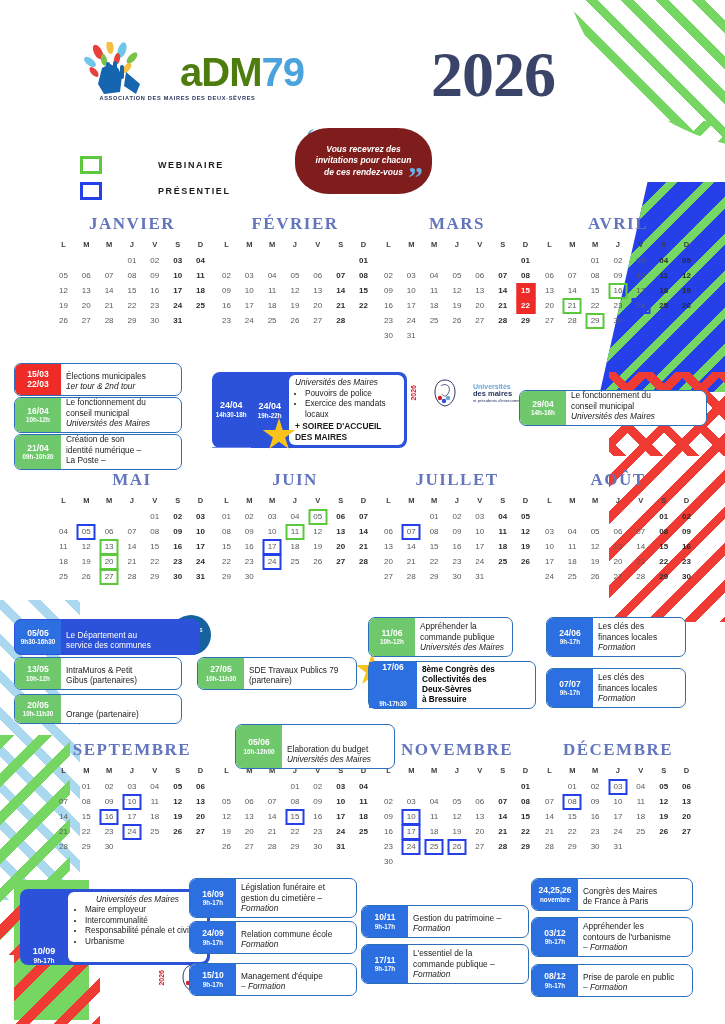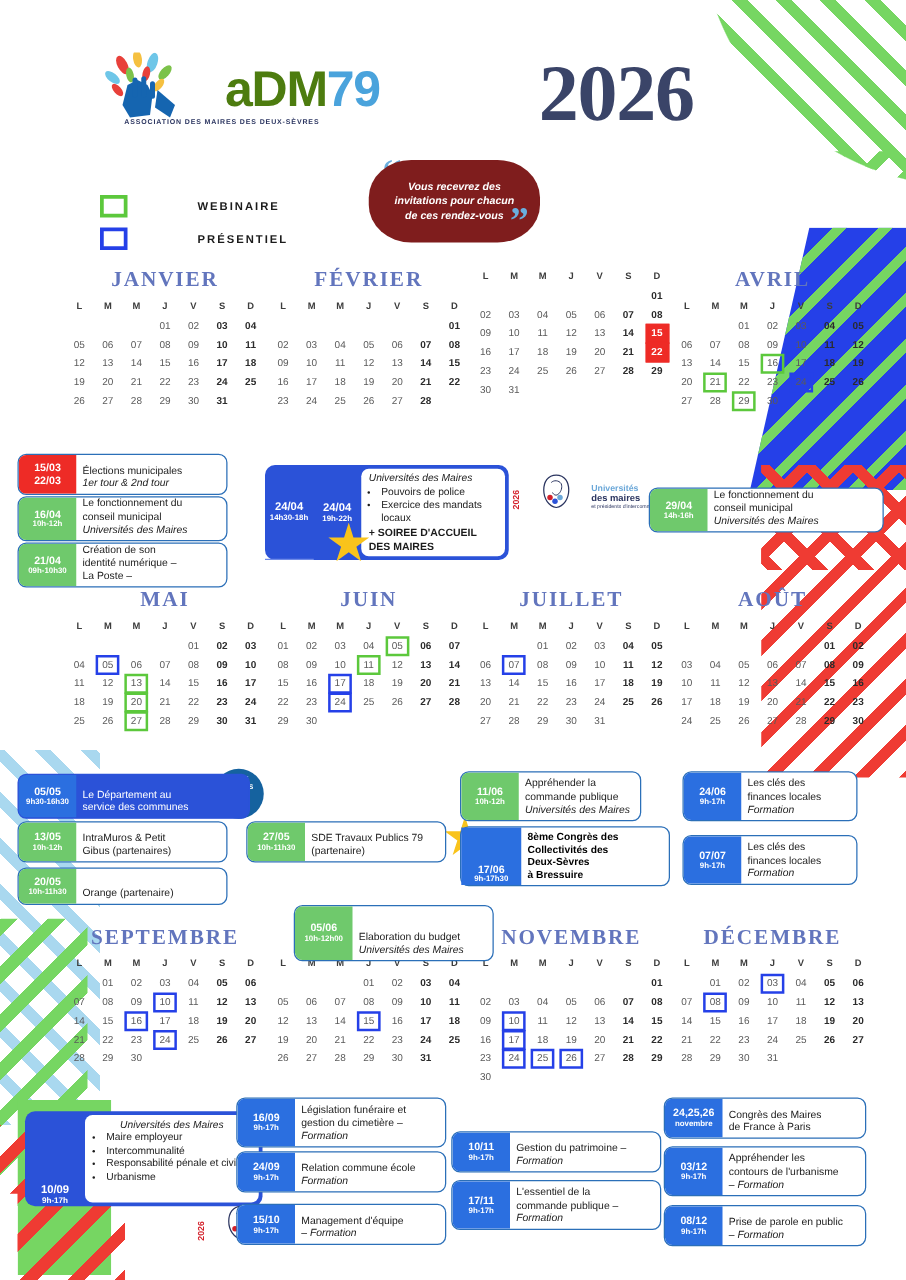--- a/index.html
+++ b/index.html
@@ -243,21 +243,21 @@
   .bigcard2 .rbody ul { margin:0 0 0 12px; }
   .bigcard2 .rbody li { list-style:disc; }
 
   
   .congress {
     position:absolute; left:368px; top:661px; width:168px; height:48px;
     border:1px solid #2b6fb8; border-radius:7px; display:flex; background:#fff;
   }
   .congress .chip {
     width:48px; background:#2b6fe0; color:#fff; font-weight:bold;
-    display:flex; flex-direction:column; align-items:center; justify-content:flex-end;
+    display:flex; flex-direction:column; align-items:center; justify-content:space-between;
     line-height:1.2;
   }
   .congress .chip .d { font-size:8.5px; }
   .congress .chip .t { font-size:6.3px; }
   .congress .body {
     flex:1; padding:2px 5px; font-size:8.2px; font-weight:bold;
     line-height:1.22; display:flex; flex-direction:column; justify-content:center;
   }
 
   
@@ -276,21 +276,21 @@
     border-radius:50%; background:#15629f; color:#fff;
     display:flex; flex-direction:column; align-items:center; justify-content:center;
     line-height:1;
   }
   .ds-badge .t1 { font-size:5.4px; font-weight:bold; letter-spacing:.3px; }
   .ds-badge .t2 { font-size:5.4px; font-weight:bold; letter-spacing:.3px; }
   .ds-badge .t3 { font-size:16px; font-weight:bold; font-style:italic; margin-top:-1px;}
 
   
   .um {
-    position:absolute; display:flex; align-items:flex-end; gap:15px;
+    position:absolute; display:flex; align-items:center; gap:15px;
   }
   .um .yr {
     font-size:7px; font-weight:bold; color:#d3202a;
     writing-mode:vertical-rl; transform:rotate(180deg); letter-spacing:0px;
   }
   .um .face { width:26px; height:30px; }
   .um .txt { line-height:1.08; }
   .um .txt .l1 { font-size:7px; color:#6aa7d8; font-weight:bold; }
   .um .txt .l2 { font-size:7.5px; color:#2b3560; font-weight:bold; }
   .um .txt .l3 { font-size:4.2px; color:#2b3560; }
@@ -487,20 +487,21 @@
               <td><span class="ring"></span><span class="num">25</span></td>
               <td><span class="ring"></span><span class="num">26</span></td>
               <td><span class="ring"></span><span class="num">27</span></td>
               <td class=" we"><span class="ring"></span><span class="num">28</span></td>
               <td></td>
             </tr>
           </tbody>
         </table>
       </div>
       <div class="month" style="left: 377px; top: 214px;">
+        <div class="month-name">MARS</div>
         <table class="cal">
           <thead>
             <tr>
               <th>L</th>
               <th>M</th>
               <th>M</th>
               <th>J</th>
               <th>V</th>
               <th>S</th>
               <th>D</th>

